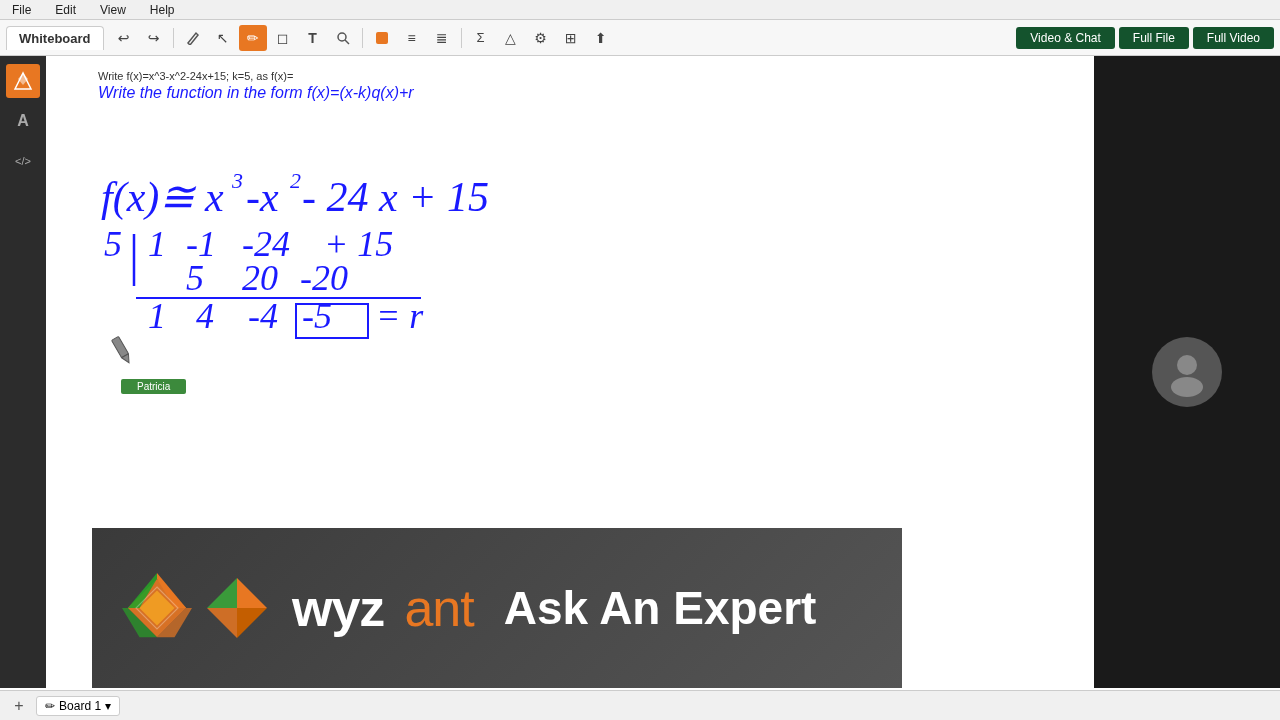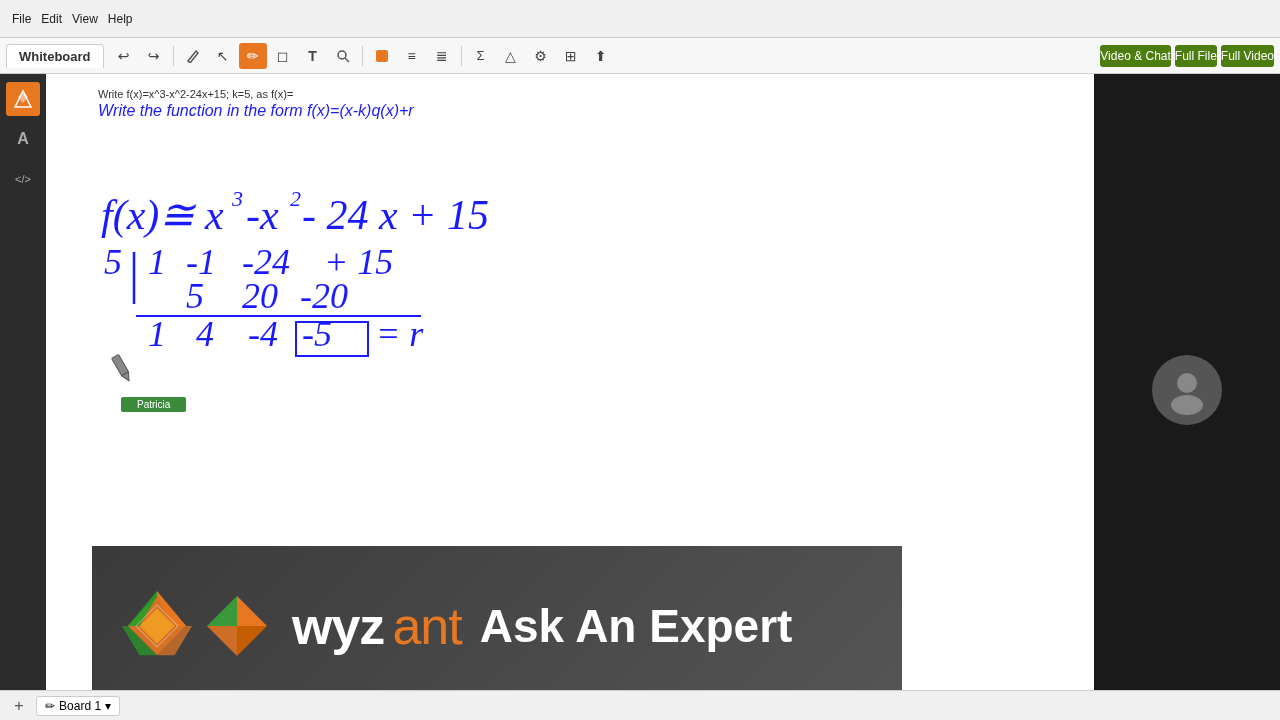--- a/index.html
+++ b/index.html
@@ -1,27 +1,27 @@
 <!DOCTYPE html>
 <html><head>
   <meta charset="utf-8">
   <style>
     * { margin: 0; padding: 0; box-sizing: border-box; }
     body { width: 1280px; height: 720px; overflow: hidden; background: #fff; font-family: Arial, sans-serif; }
 
     
     #menubar {
       width: 100%;
-      height: 38px;
+      height: 20px;
       background: #f0f0f0;
       display: flex;
       align-items: center;
       padding: 0 8px;
       border-bottom: 1px solid #ccc;
-      gap: 2px;
+      gap: 16px;
     }
     .menu-item {
       font-size: 12px;
       color: #222;
       cursor: pointer;
       padding: 2px 4px;
     }
 
     
     #toolbar {
@@ -62,23 +62,23 @@
       margin-right: 4px;
     }
 
     
     .right-btns {
       margin-left: auto;
       display: flex;
       gap: 4px;
     }
     .right-btn {
-      padding: 4px 0;
+      padding: 4px 14px;
       font-size: 12px;
-      background: #4d7c0f;
+      background: #14532d;
       color: white;
       border: none;
       border-radius: 3px;
       cursor: pointer;
     }
 
     
     #main {
       display: flex;
       width: 100%;
@@ -387,21 +387,21 @@
 
           <polygon points="35,5 5,35 35,35" fill="#3a9a3a"></polygon>
 
           <polygon points="35,5 65,35 35,35" fill="#e87722"></polygon>
 
           <polygon points="35,35 5,35 35,65" fill="#e87722" opacity="0.85"></polygon>
 
           <polygon points="35,35 65,35 35,65" fill="#c45e00"></polygon>
         </svg>
       </div>
-      <div style="display:flex;align-items:center;gap:8px;">
+      <div style="display:flex;align-items:center;gap:20px;">
         <span style="font-size:52px;font-weight:bold;color:white;font-family:Arial,sans-serif;letter-spacing:-1px;">wyz</span>
           <span style="font-size:52px;font-weight:normal;color:#e87722;font-family:Arial,sans-serif;letter-spacing:-1px;">ant</span>
         <span style="font-size:46px;font-weight:bold;color:white;font-family:Arial,sans-serif;margin-left:10px;">Ask An Expert</span>
       </div>
     </div>
 
   </div>
 
   <div id="video-panel">
     <div class="avatar-circle">

